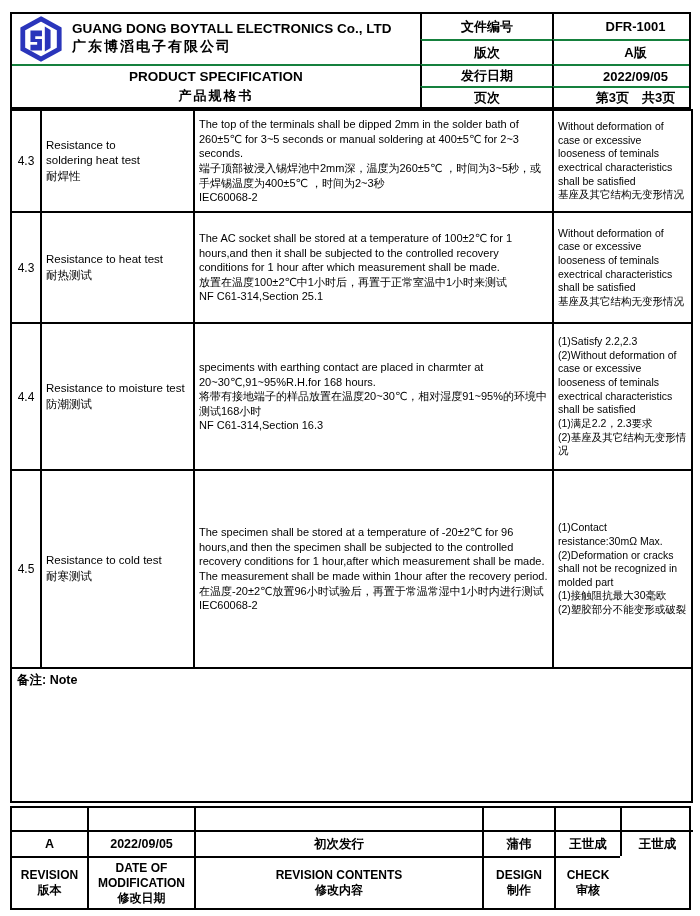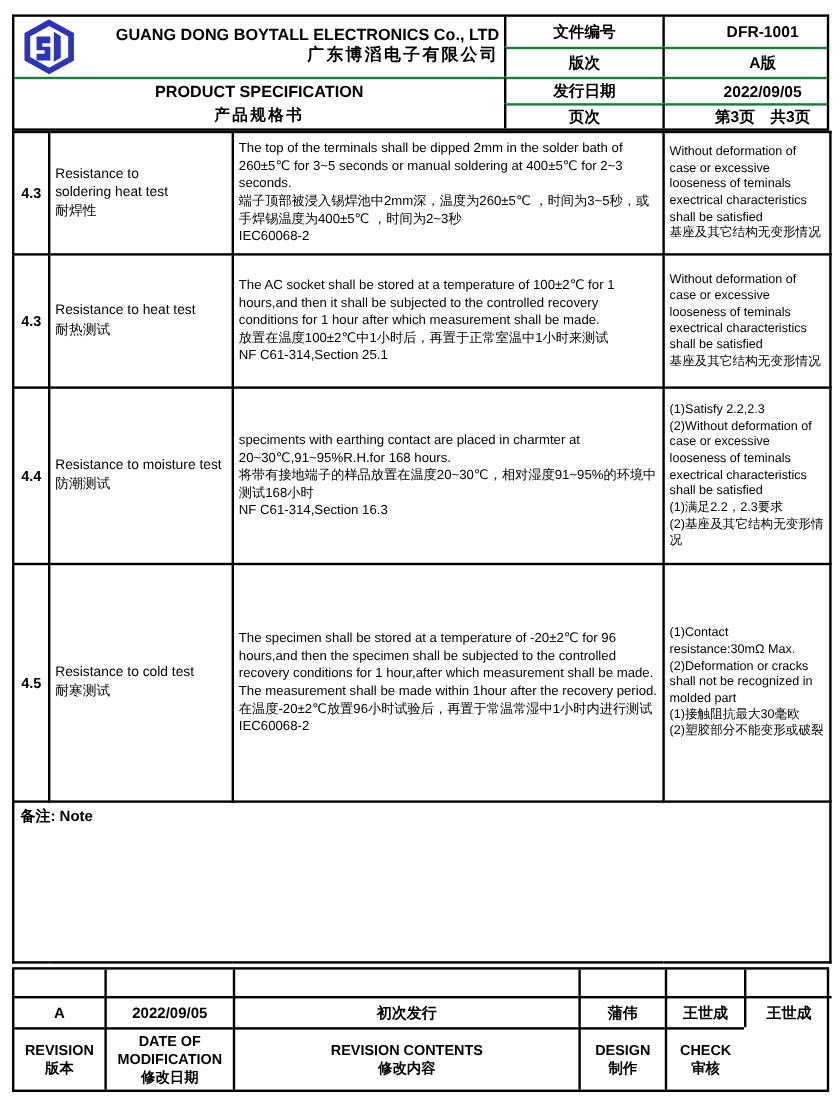--- a/index.html
+++ b/index.html
@@ -33,21 +33,21 @@
   .hdr > div.first-row{border-top:none;}
   .company-cell{
     grid-column:1;grid-row:1 / span 2;
     display:flex;flex-direction:row;align-items:center;justify-content:flex-start;
     padding:2px 4px;gap:6px;
   }
   .title-cell{
     grid-column:1;grid-row:3 / span 2;
     flex-direction:column;justify-content:center;
   }
-  .company-names{flex:1;text-align:right;}
+  .company-names{flex:1;text-align:left;}
   .company-en{font-weight:bold;font-size:13.5px;line-height:1.3;}
   .company-cn{font-weight:bold;font-size:14px;line-height:1.4;letter-spacing:2px;font-family:Liberation Mono, monospace;}
   .doc-title-en{font-weight:bold;font-size:13.5px;line-height:1.4;}
   .doc-title-cn{font-weight:bold;font-size:13px;line-height:1.4;letter-spacing:2px;}
   .hdr-label{font-weight:bold;font-size:13px;}
   .hdr-value{font-weight:bold;font-size:13px;padding-left:28px;}
   .logo-box{width:50px;height:46px;flex:0 0 auto;display:flex;align-items:center;justify-content:center;}
 
   
   .spec-table{
@@ -60,21 +60,21 @@
     border:2px solid #000;
     padding:2px 4px;
     vertical-align:middle;
     box-sizing:border-box;
     overflow:hidden;
   }
   .col-item{width:30px;}
   .col-name{width:153px;}
   .col-content{width:359px;}
   .col-result{width:139px;}
-  .cell-item{text-align:center;font-size:12px;padding:0;font-weight:bold;}
+  .cell-item{text-align:center;font-size:12px;padding:0;}
   .cell-name{text-align:left;font-size:11.5px;line-height:1.35;}
   .cell-content{font-size:11px;line-height:1.32;text-align:left;}
   .cell-result{font-size:10.5px;line-height:1.3;text-align:left;padding:2px 3px;}
   .note-cell{
     height:134px;
     vertical-align:top !important;
     font-weight:bold;font-size:12.5px;
     padding:3px 5px !important;
   }
 

